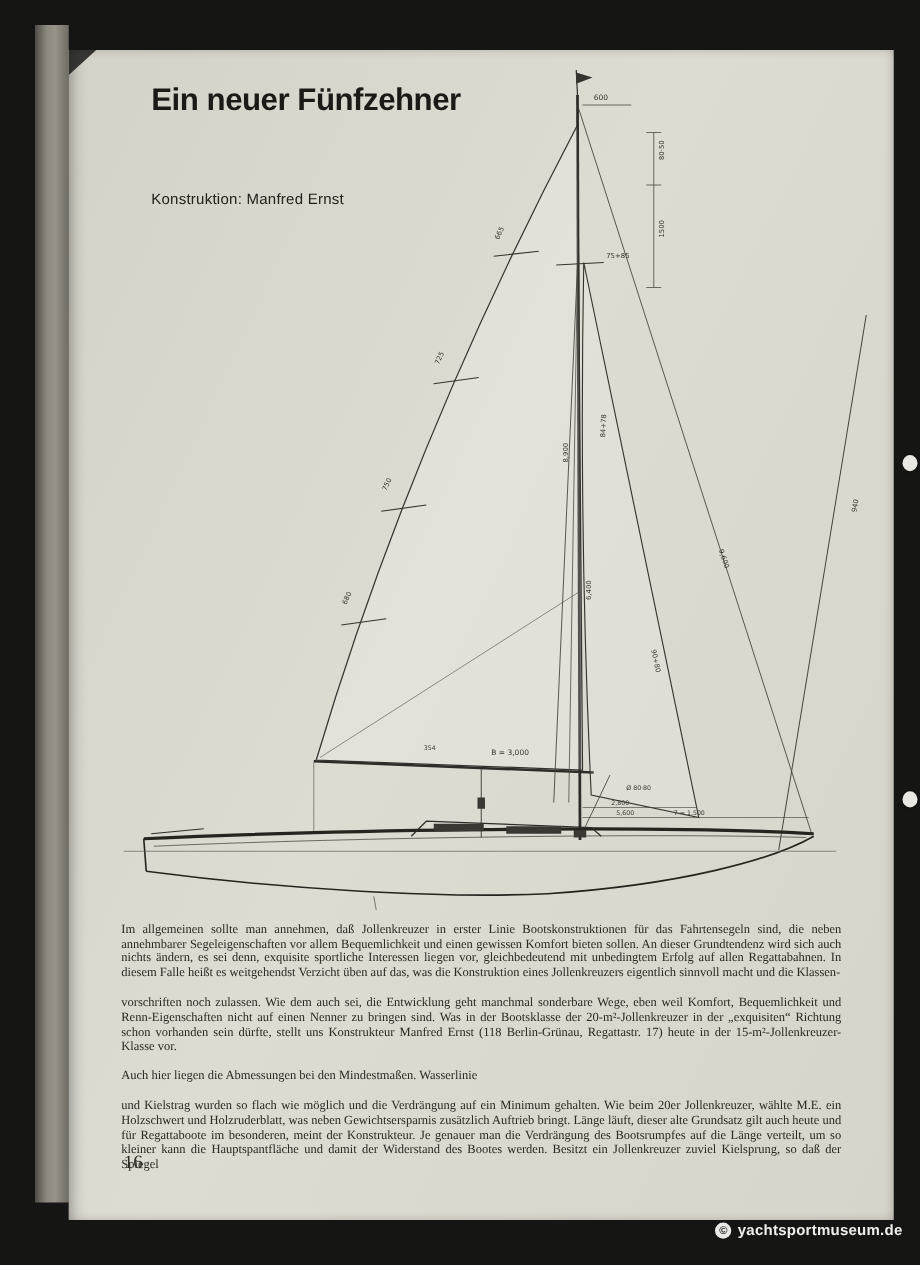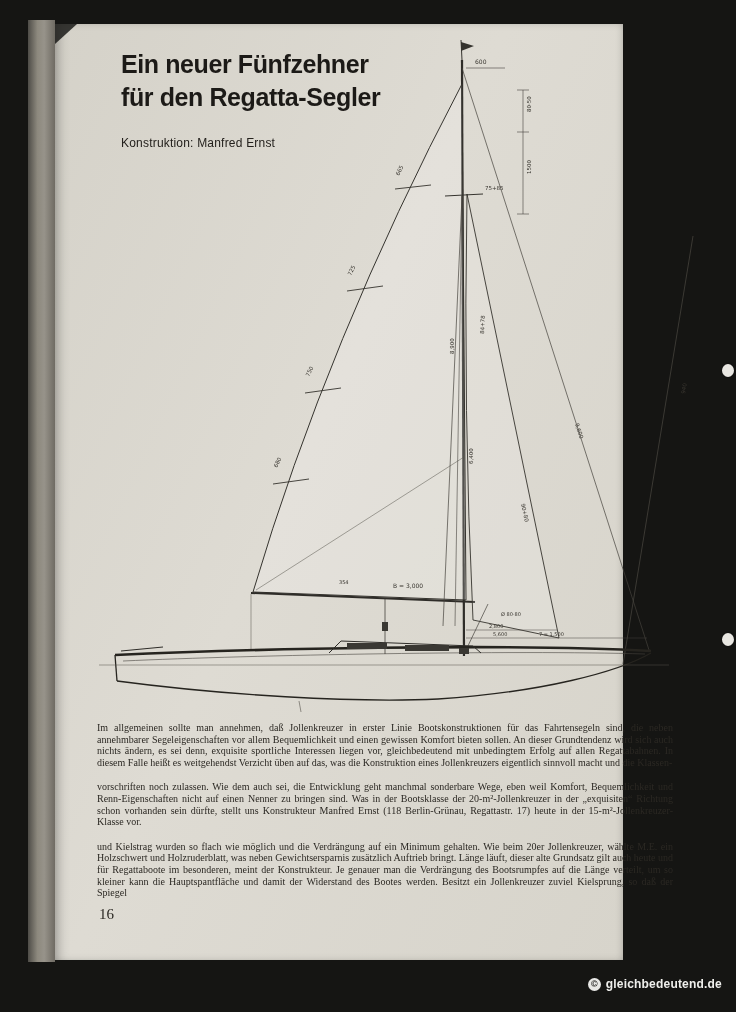--- a/index.html
+++ b/index.html
@@ -6,21 +6,21 @@
   body{
     width:736px;height:1012px;position:relative;overflow:hidden;
     background:#151513;
     font-family:"Liberation Sans", sans-serif;
   }
   .gutter{
     position:absolute;left:28px;top:20px;width:27px;height:942px;
     background:linear-gradient(90deg,#4e4c47 0%,#8d897e 35%,#97938a 60%,#6f6b63 100%);
   }
   .paper{
-    position:absolute;left:55px;top:24px;width:568px;height:936px;
+    position:absolute;left:55px;top:40px;width:660px;height:936px;
     background:linear-gradient(115deg,#d5d2c9 0%,#dedbd3 45%,#d7d4cb 100%);
     box-shadow:inset 8px 0 14px -8px rgba(0,0,0,.45), inset -4px 0 10px -6px rgba(0,0,0,.35);
   }
   .corner-wedge{
     position:absolute;left:0;top:0;width:22px;height:20px;
     background:#1a1a18;clip-path:polygon(0 0,100% 0,0 100%);
     opacity:.85;
   }
   .title{
     position:absolute;left:66px;top:24px;margin:0;
@@ -67,21 +67,20 @@
 </head>
 <body>
 
 <div class="gutter"></div>
 
 <div class="paper">
   <div class="corner-wedge"></div>
 
   <h1 class="title">
     <span class="tl">Ein neuer Fünfzehner</span>
-    <span class="tl">für den Regatta-Segler</span>
   </h1>
 
   <div class="byline">Konstruktion: Manfred Ernst</div>
 
   <svg class="drawing" width="620" height="690" viewBox="0 0 620 690">
 
     <g>
       <line x1="369" y1="36" x2="368" y2="16" stroke="#35332e" stroke-width="1"></line>
       <polygon points="368,18 381,22 368,27" fill="#35332e"></polygon>
     </g>
@@ -172,28 +171,29 @@
       <text x="592" y="370" transform="rotate(-80 592 370)" font-size="5.5">940</text>
     </g>
   </svg>
 
   <div class="cols">
     <div class="col">
       <p>Im allgemeinen sollte man annehmen, daß Jollenkreuzer in erster Linie Bootskonstruktionen für das Fahrtensegeln sind, die neben annehmbarer Segeleigenschaften vor allem Bequemlichkeit und einen gewissen Komfort bieten sollen. An dieser Grundtendenz wird sich auch nichts ändern, es sei denn, exquisite sportliche Interessen liegen vor, gleichbedeutend mit unbedingtem Erfolg auf allen Regattabahnen. In diesem Falle heißt es weitgehendst Verzicht üben auf das, was die Konstruktion eines Jollenkreuzers eigentlich sinnvoll macht und die Klassen-</p>
     </div>
     <div class="col">
       <p>vorschriften noch zulassen. Wie dem auch sei, die Entwicklung geht manchmal sonderbare Wege, eben weil Komfort, Bequemlichkeit und Renn-Eigenschaften nicht auf einen Nenner zu bringen sind. Was in der Bootsklasse der 20-m²-Jollenkreuzer in der „exquisiten“ Richtung schon vorhanden sein dürfte, stellt uns Konstrukteur Manfred Ernst (118 Berlin-Grünau, Regattastr. 17) heute in der 15-m²-Jollenkreuzer-Klasse vor.</p>
+      <p class="mt">Auch hier liegen die Abmessungen bei den Mindestmaßen. Wasserlinie</p>
     </div>
     <div class="col">
       <p>und Kielstrag wurden so flach wie möglich und die Verdrängung auf ein Minimum gehalten. Wie beim 20er Jollenkreuzer, wählte M.E. ein Holzschwert und Holzruderblatt, was neben Gewichtsersparnis zusätzlich Auftrieb bringt. Länge läuft, dieser alte Grundsatz gilt auch heute und für Regattaboote im besonderen, meint der Konstrukteur. Je genauer man die Verdrängung des Bootsrumpfes auf die Länge verteilt, um so kleiner kann die Hauptspantfläche und damit der Widerstand des Bootes werden. Besitzt ein Jollenkreuzer zuviel Kielsprung, so daß der Spiegel</p>
     </div>
   </div>
 
   <div class="pagenum">16</div>
 </div>
 
 <div class="hole hole-1"></div>
 <div class="hole hole-2"></div>
 
 <div class="watermark">
   <span class="wm-c">©</span>
-  <span class="wm-t">gleichbedeutend.de</span>
+  <span class="wm-t">yachtsportmuseum.de</span>
 </div>
 
 </body></html>

